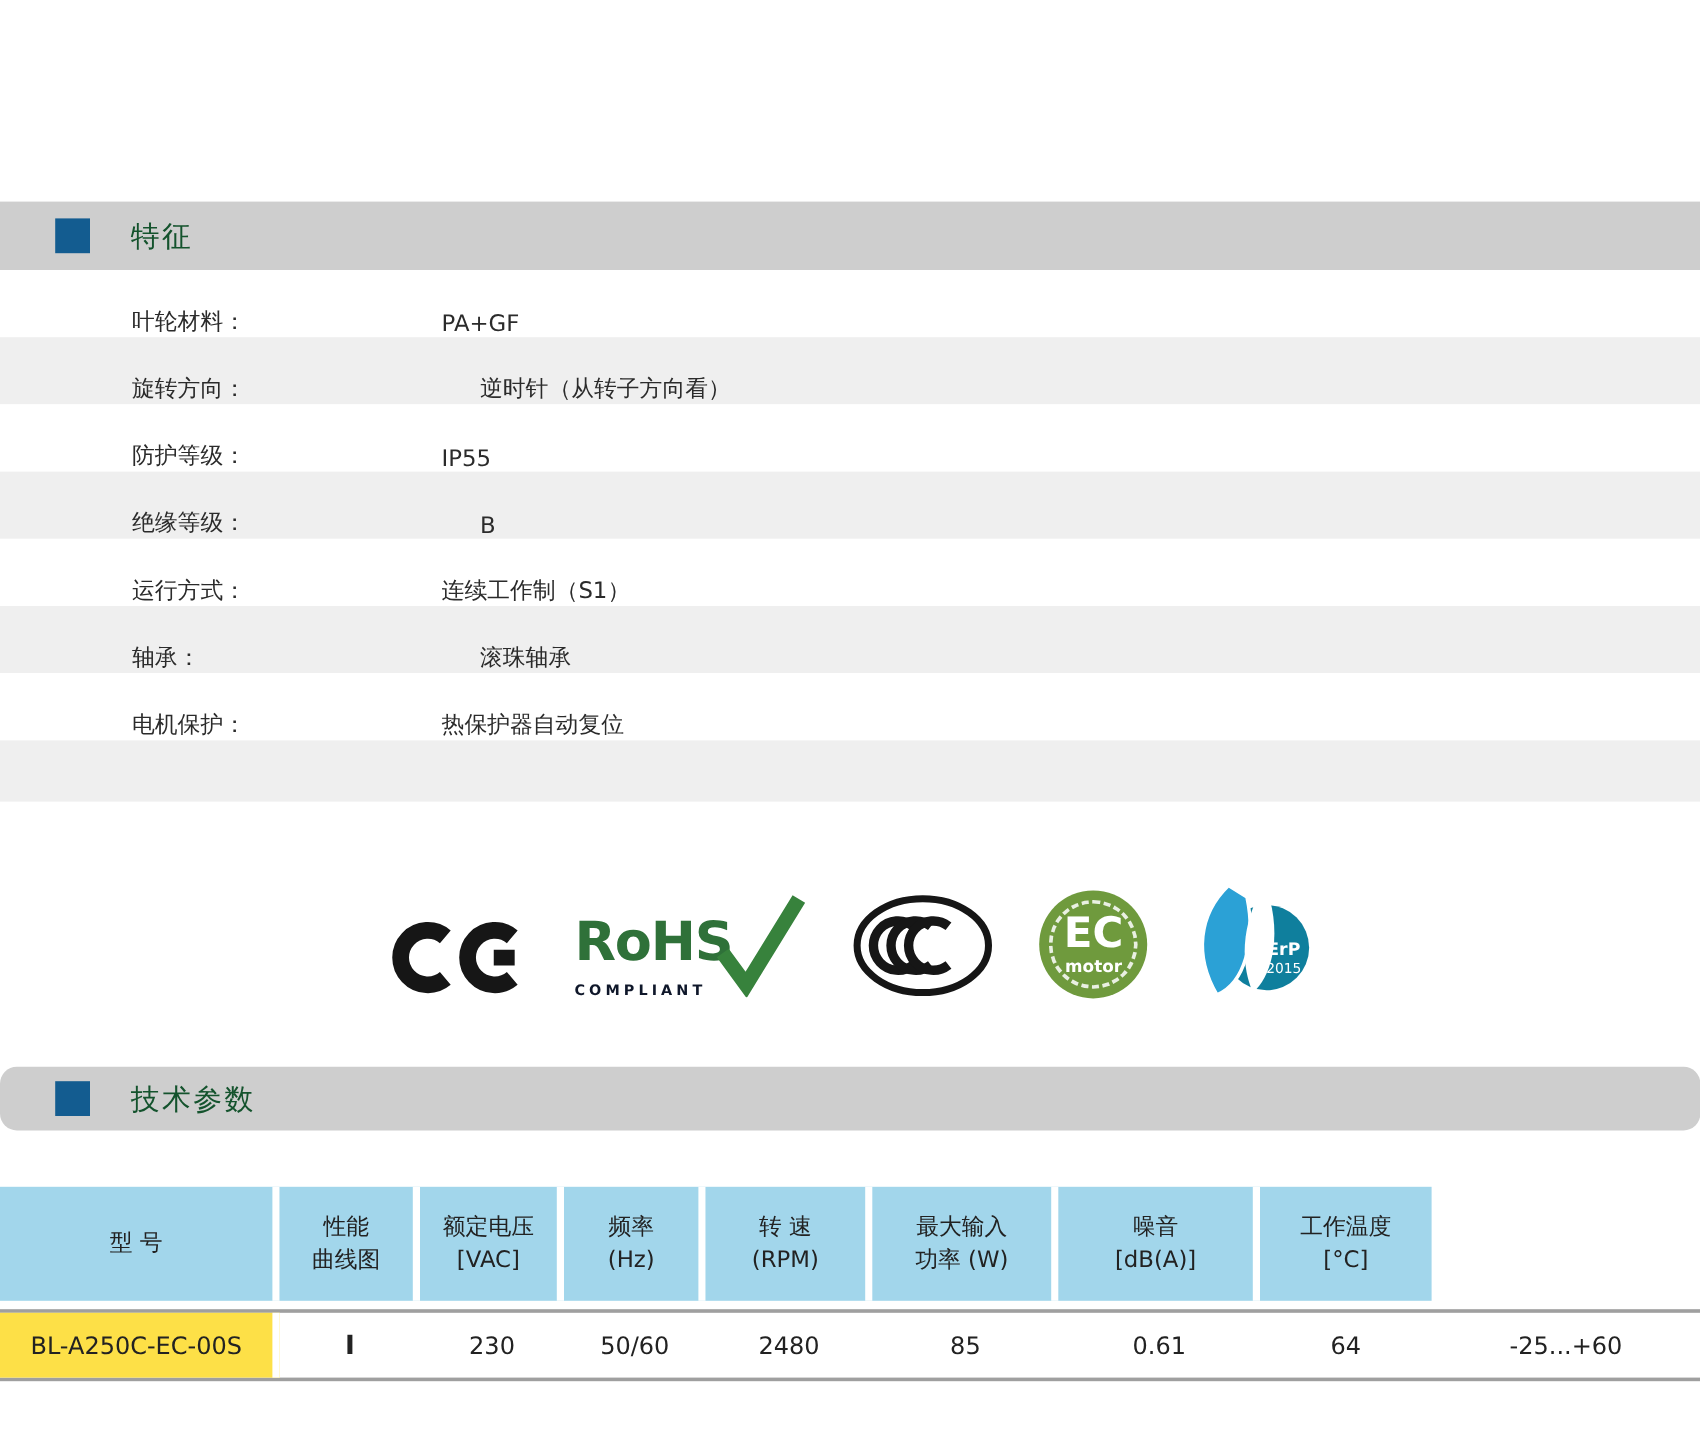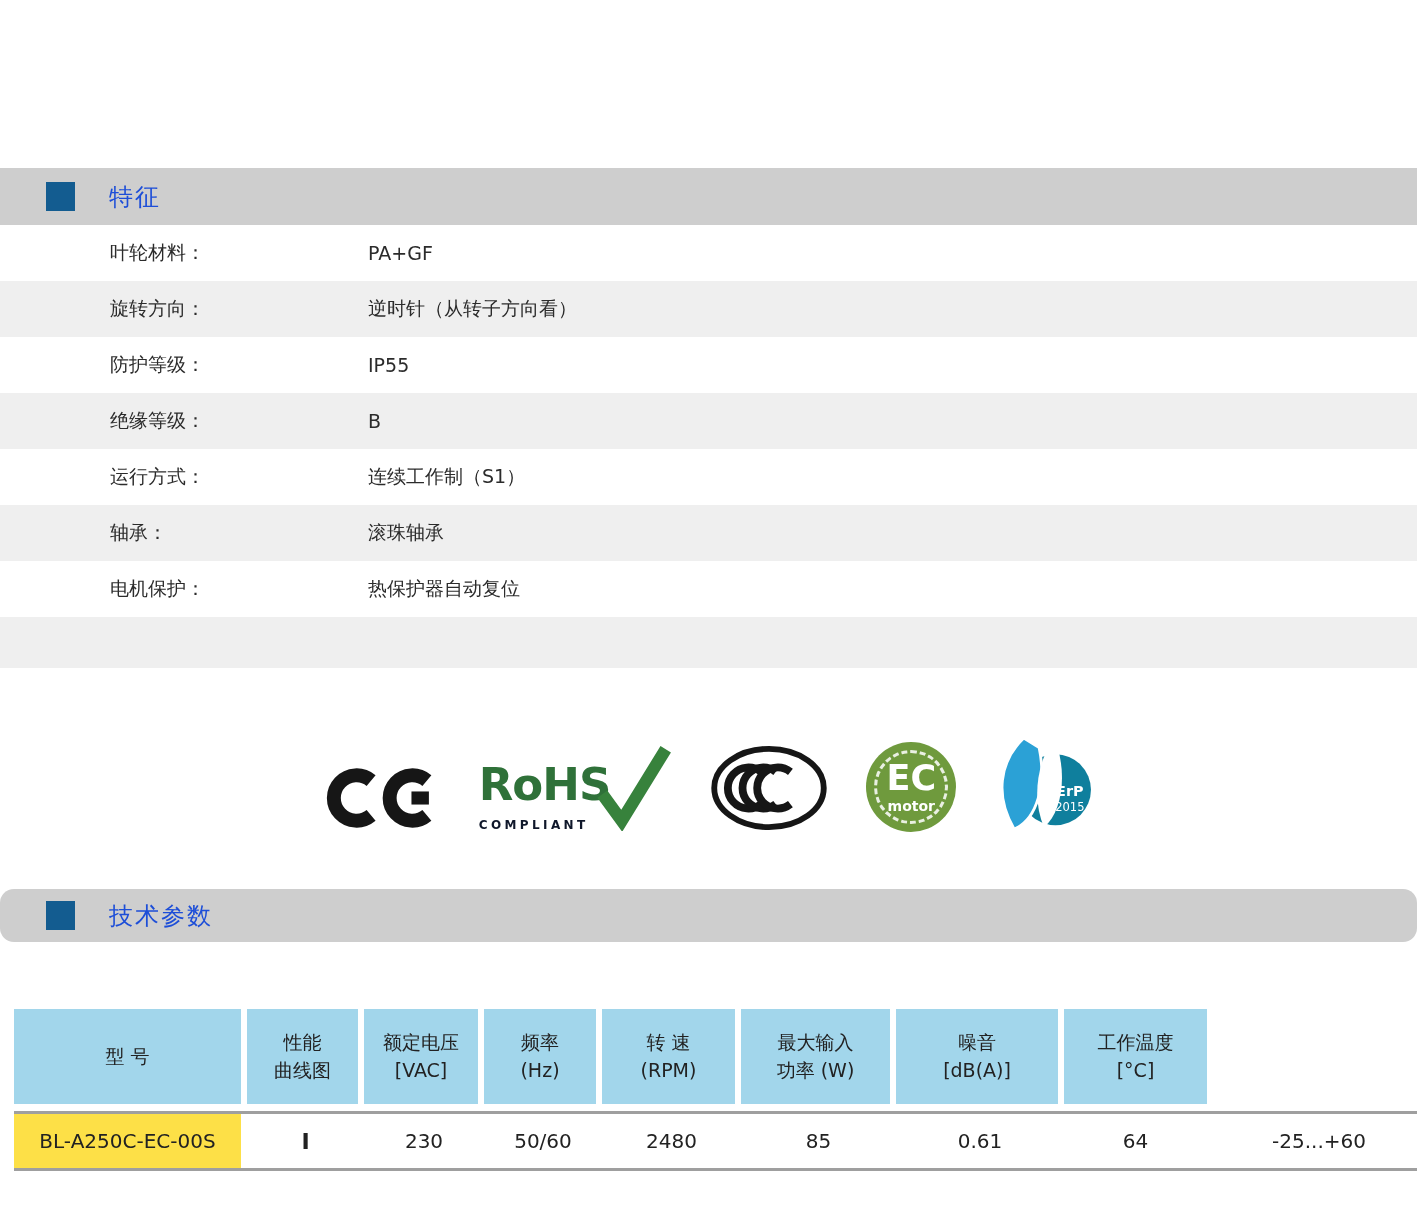--- a/index.html
+++ b/index.html
@@ -11,27 +11,27 @@
     color:#2b2b2b;
     overflow:hidden;
   }
 
   
   .section-band {
     height:57px; background:#cecece;
     display:flex; align-items:center;
   }
   .band-square { width:29px; height:29px; background:#135c90; margin-left:46px; flex:0 0 auto; }
-  .band-title { margin-left:34px; font-size:24px; color:#1d4ed8; letter-spacing:2px; }
+  .band-title { margin-left:34px; font-size:24px; color:#14532d; letter-spacing:2px; }
 
   .features-band { margin-top:168px; }
 
   
-  .feature-row { height:56px; display:flex; align-items:center; font-size:19px; background:#ffffff; }
-  .feature-row.alt { background:#efefef; }
+  .feature-row { height:56px; display:flex; align-items:flex-end; font-size:19px; background:#ffffff; }
+  .feature-row.alt { background:#efefef;gap:32px; }
   .feature-label { margin-left:110px; width:258px; flex:0 0 auto; }
   .feature-value { }
   .feature-row-empty { height:51px; background:#efefef; }
 
   
   .logos {
     margin-top:59px; height:105px;
     display:flex; justify-content:center; align-items:flex-end; gap:36px;
   }
   .logo { display:flex; align-items:center; justify-content:center; }
@@ -48,21 +48,21 @@
     color:#ffffff;
   }
   .ec-ring { position:absolute; top:8px; left:8px; right:8px; bottom:8px; border:3.5px dashed rgba(255,255,255,0.85); border-radius:50%; }
   .ec-main { font-size:35px; font-weight:bold; line-height:1; }
   .ec-sub { font-size:14px; font-weight:bold; line-height:1; margin-top:3px; }
 
   svg text { font-family:"DejaVu Sans","Liberation Sans",sans-serif; }
 
   
   .tech-band { margin-top:57px; height:53px;border-radius:14px; }
-  .spec-table { margin-top:67px;padding-left:14px; }
+  .spec-table { margin-top:47px; }
   .thead, .trow {
     display:grid;
     grid-template-columns:233px 117px 120px 118px 139px 155px 168px 143px 224px;
   }
   .thead { height:95px; }
   .th {
     background:#a2d6eb;
     border-right:6px solid #ffffff;
     display:flex; flex-direction:column; justify-content:center; align-items:center;
     text-align:center; font-size:19px; line-height:1.45; color:#222222;

